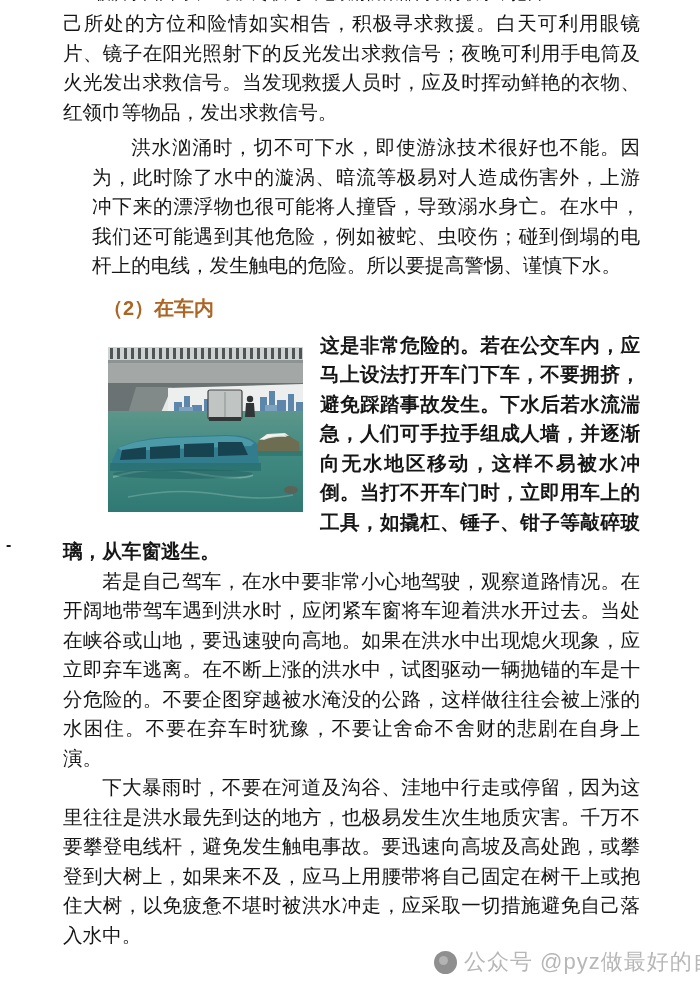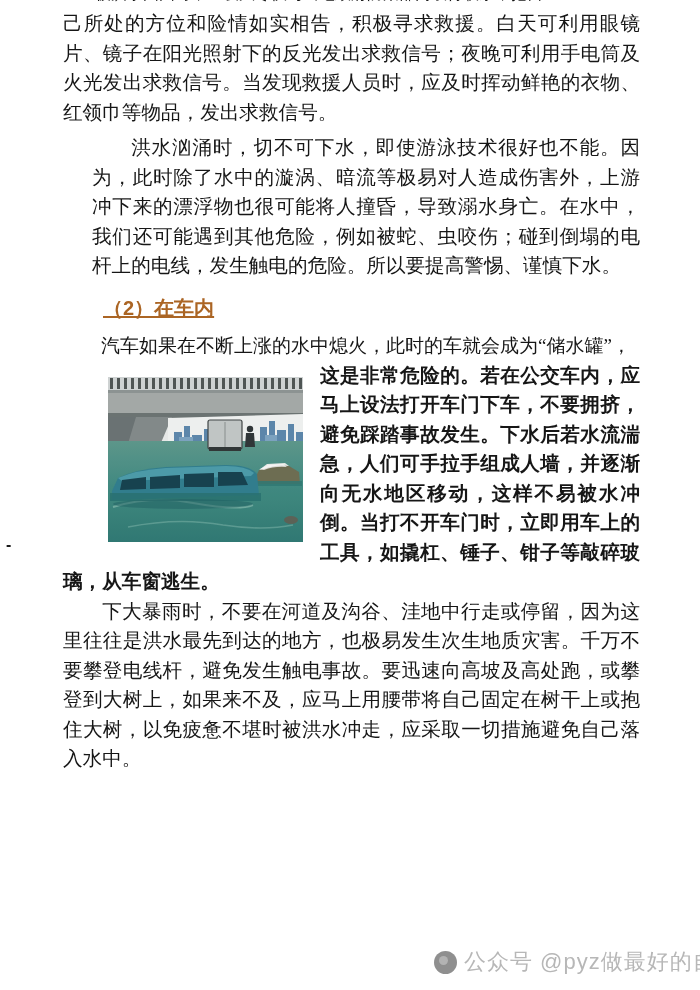--- a/index.html
+++ b/index.html
@@ -27,21 +27,20 @@
   .clip-line span{display:block;line-height:29.5px;margin-top:-21px;text-indent:2em;}
   .p2gap{padding-top:6px;margin-left:29px;}
   .sec-heading{
     font-family:"Liberation Sans","DejaVu Sans",sans-serif;
     font-weight:bold;
     font-size:20px;
     line-height:24px;
     color:#ab6524;
     margin:15px 0 11px 0;
     text-indent:2em;
-    text-decoration:underline;
   }
   .p3-line1{
     font-size:19px;
     line-height:30px;
     white-space:nowrap;
     text-indent:2em;
   }
   .p3-rest{
     font-size:19.6px;
     line-height:29.5px;
@@ -98,21 +97,20 @@
       <span>被洪水围困时，应设法尽快与当地政府防汛部门取得联系，把自</span>
     </div>
 
     <p class="body">己所处的方位和险情如实相告，积极寻求救援。白天可利用眼镜片、镜子在阳光照射下的反光发出求救信号；夜晚可利用手电筒及火光发出求救信号。当发现救援人员时，应及时挥动鲜艳的衣物、红领巾等物品，发出求救信号。</p>
 
     <p class="body indent p2gap">洪水汹涌时，切不可下水，即使游泳技术很好也不能。因为，此时除了水中的漩涡、暗流等极易对人造成伤害外，上游冲下来的漂浮物也很可能将人撞昏，导致溺水身亡。在水中，我们还可能遇到其他危险，例如被蛇、虫咬伤；碰到倒塌的电杆上的电线，发生触电的危险。所以要提高警惕、谨慎下水。</p>
 
     <h3 class="sec-heading">（2）在车内</h3>
 
     <div>
-      <div class="body p3-line1">汽车如果在不断上涨的水中熄火，此时的车就会成为“储水罐”，</div>
       <div class="p3-rest">
         <div class="figure" role="img" aria-label="洪水淹没的立交桥下：被淹汽车与涉水卡车">
           <svg viewBox="0 0 195 165" xmlns="http://www.w3.org/2000/svg">
             <defs>
               <pattern id="posts" width="7" height="15" patternUnits="userSpaceOnUse">
                 <rect width="7" height="15" fill="#d4d9d8"></rect>
                 <rect x="2" y="1" width="3" height="11" fill="#4f5554"></rect>
               </pattern>
               <linearGradient id="waterg" x1="0" y1="0" x2="0" y2="1">
                 <stop offset="0" stop-color="#5d998d"></stop>
@@ -184,18 +182,19 @@
             <rect x="2" y="116" width="151" height="8" fill="#25706f" opacity="0.8"></rect>
             <ellipse cx="75" cy="127" rx="70" ry="5" fill="#1d5f61" opacity="0.5"></ellipse>
 
             <rect width="195" height="165" fill="#5e6a6a" opacity="0.05"></rect>
           </svg>
         </div>
         <span class="body">这是非常危险的。若在公交车内，应马上设法打开车门下车，不要拥挤，避免踩踏事故发生。下水后若水流湍急，人们可手拉手组成人墙，并逐渐向无水地区移动，这样不易被水冲倒。当打不开车门时，立即用车上的工具，如撬杠、锤子、钳子等敲碎玻璃，从车窗逃生。</span>
       </div>
     </div>
 
+    <p class="body indent">若是自己驾车，在水中要非常小心地驾驶，观察道路情况。在开阔地带驾车遇到洪水时，应闭紧车窗将车迎着洪水开过去。当处在峡谷或山地，要迅速驶向高地。如果在洪水中出现熄火现象，应立即弃车逃离。在不断上涨的洪水中，试图驱动一辆抛锚的车是十分危险的。不要企图穿越被水淹没的公路，这样做往往会被上涨的水困住。不要在弃车时犹豫，不要让舍命不舍财的悲剧在自身上演。</p>
 
 
     <p class="body indent">下大暴雨时，不要在河道及沟谷、洼地中行走或停留，因为这里往往是洪水最先到达的地方，也极易发生次生地质灾害。千万不要攀登电线杆，避免发生触电事故。要迅速向高坡及高处跑，或攀登到大树上，如果来不及，应马上用腰带将自己固定在树干上或抱住大树，以免疲惫不堪时被洪水冲走，应采取一切措施避免自己落入水中。</p>
 
   </div>
 </div>
 
 </body></html>

